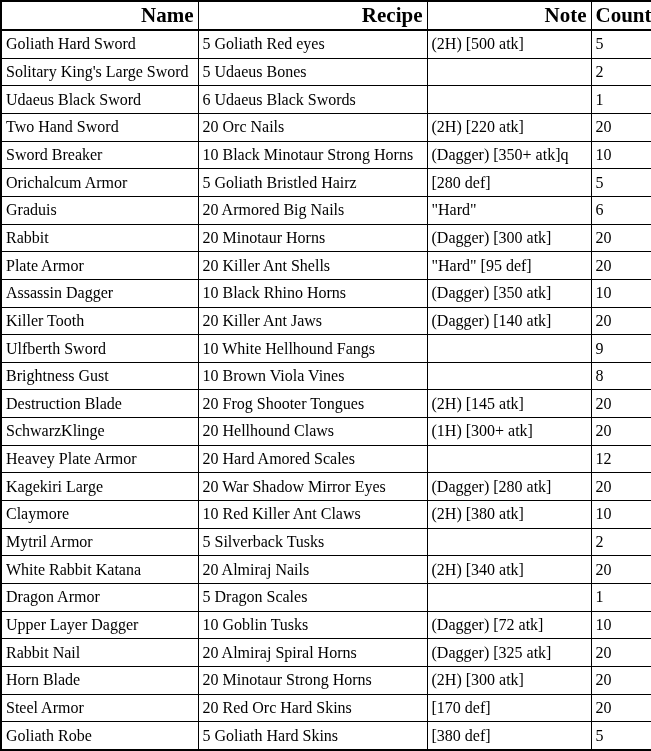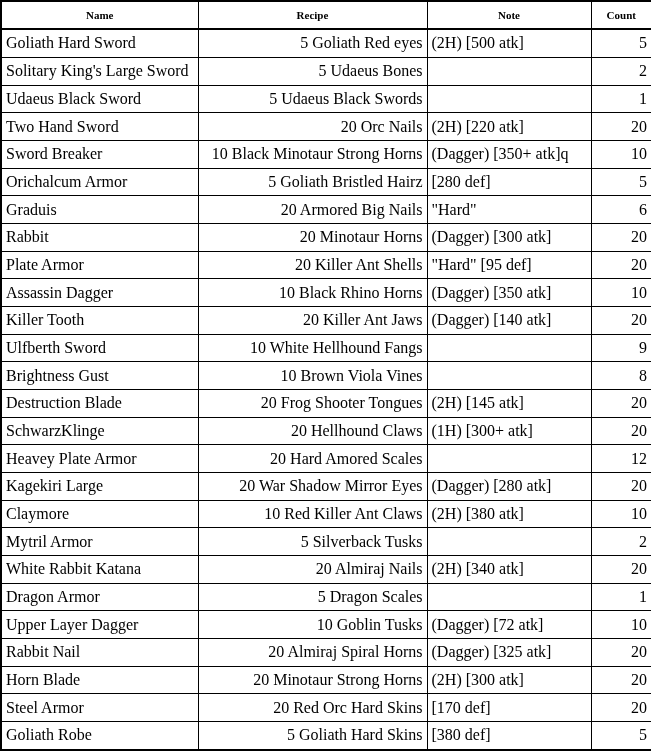--- a/index.html
+++ b/index.html
@@ -29,33 +29,33 @@
 
   th, td {
     border: 1px solid #000000;
     overflow: hidden;
     white-space: nowrap;
     vertical-align: middle;
     box-sizing: border-box;
   }
   thead tr { height: 28px; }
   th {
-    font-size: 11px;
+    font-size: 21px;
     font-weight: bold;
-    text-align: center;
+    text-align: right;
     padding: 1px 4px;
     border-bottom: 2px solid #000000;
   }
   td {
     font-size: 16px;
     font-weight: normal;
     padding: 1px 4px;
   }
   td.align-left   { text-align: left; }
-  td.align-center { text-align: right; }
+  td.align-center { text-align: left; }
 </style>
 </head>
 <body>
 
 <div class="page">
   <table class="recipe-table">
     <colgroup>
       <col class="col-name">
       <col class="col-recipe">
       <col class="col-note">
@@ -79,21 +79,21 @@
 
   <tr>
     <td class="align-left">Solitary King's Large Sword</td>
     <td class="align-center">5 Udaeus Bones</td>
     <td class="align-left"></td>
     <td class="align-center">2</td>
   </tr>
 
   <tr>
     <td class="align-left">Udaeus Black Sword</td>
-    <td class="align-center">5 Udaeus Black Swords</td>
+    <td class="align-center">6 Udaeus Black Swords</td>
     <td class="align-left"></td>
     <td class="align-center">1</td>
   </tr>
 
   <tr>
     <td class="align-left">Two Hand Sword</td>
     <td class="align-center">20 Orc Nails</td>
     <td class="align-left">(2H) [220 atk]</td>
     <td class="align-center">20</td>
   </tr>

